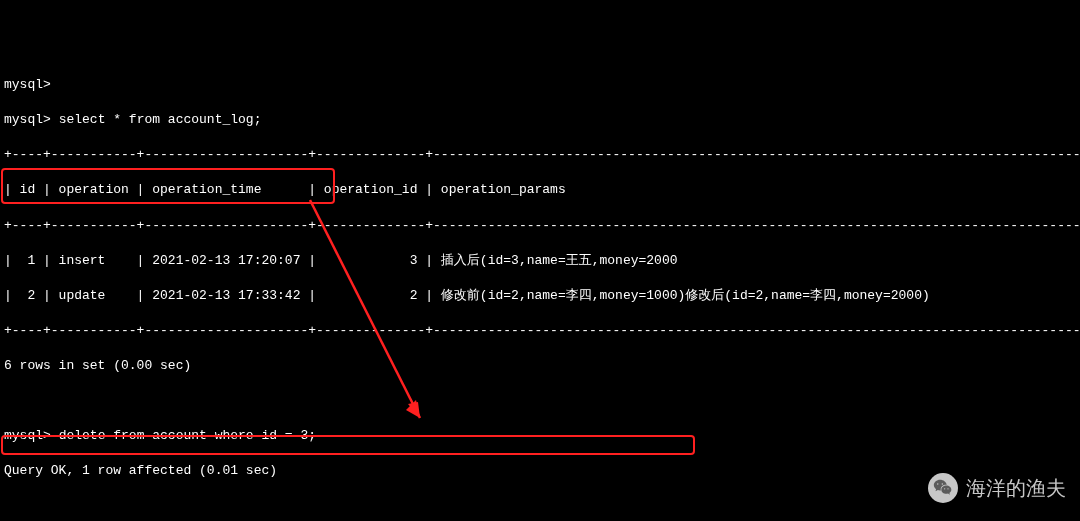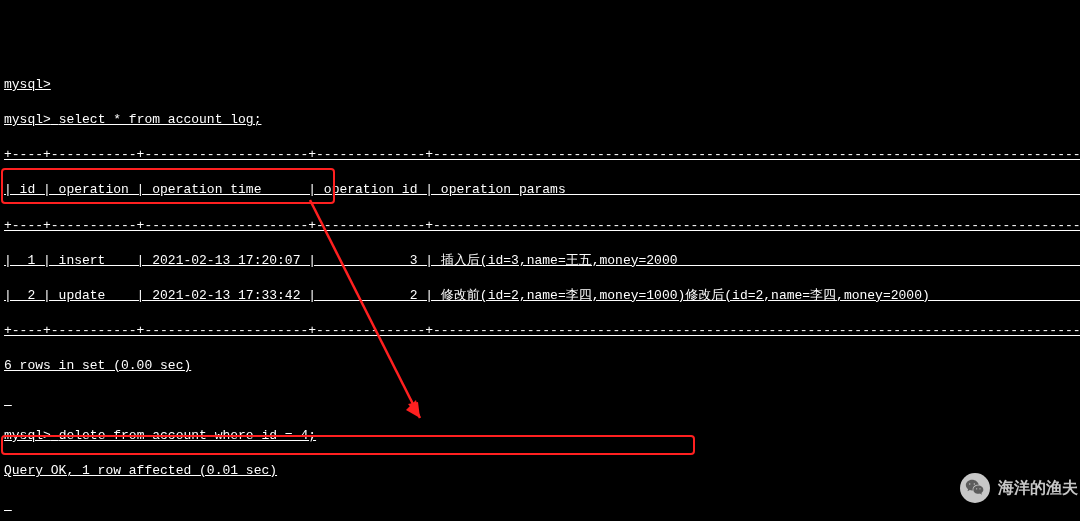--- a/index.html
+++ b/index.html
@@ -15,21 +15,20 @@
       line-height: 1.35;
       padding: 6px 0 0 4px;
       width: 1080px;
       height: 521px;
       overflow: hidden;
       position: relative;
       white-space: pre;
     }
     .line {
       white-space: pre;
-      text-decoration: underline;
     }
     .red-box-1 {
       position: absolute;
       border: 2px solid #ff2020;
       border-radius: 4px;
       top: 168px;
       left: 1px;
       width: 334px;
       height: 36px;
       pointer-events: none;
@@ -47,29 +46,28 @@
     .arrow {
       position: absolute;
       top: 180px;
       left: 280px;
       width: 200px;
       height: 260px;
       pointer-events: none;
     }
     .watermark {
       position: absolute;
-      right: 2px;
+      right: 14px;
       bottom: 18px;
       display: flex;
       align-items: center;
       color: #ddd;
       font-family: "Microsoft YaHei", sans-serif;
-      font-size: 16px;
+      font-size: 20px;
       opacity: 0.9;
-      font-weight: bold;
     }
     .watermark-icon {
       width: 30px;
       height: 30px;
       border-radius: 50%;
       background: #ddd;
       margin-right: 8px;
       display: flex;
       align-items: center;
       justify-content: center;
@@ -85,21 +83,21 @@
 <div class="line"><span>mysql&gt;</span></div>
 <div class="line"><span>mysql&gt;</span> <span>select * from account_log;</span></div>
 <div class="line">+----+-----------+---------------------+--------------+-----------------------------------------------------------------------------------------------+</div>
 <div class="line">| id | operation | operation_time      | operation_id | operation_params                                                                              |</div>
 <div class="line">+----+-----------+---------------------+--------------+-----------------------------------------------------------------------------------------------+</div>
 <div class="line">|  1 | insert    | 2021-02-13 17:20:07 |            3 | 插入后(id=3,name=王五,money=2000                                                              |</div>
 <div class="line">|  2 | update    | 2021-02-13 17:33:42 |            2 | 修改前(id=2,name=李四,money=1000)修改后(id=2,name=李四,money=2000)                            |</div>
 <div class="line">+----+-----------+---------------------+--------------+-----------------------------------------------------------------------------------------------+</div>
 <div class="line">6 rows in set (0.00 sec)</div>
 <div class="line"> </div>
-<div class="line"><span>mysql&gt;</span> <span>delete from account where id = 4;</span></div>
+<div class="line"><span>mysql&gt;</span> <span>delete from account where id = 3;</span></div>
 <div class="line">Query OK, 1 row affected (0.01 sec)</div>
 <div class="line"> </div>
 
 
 
 
 
 
 
 

